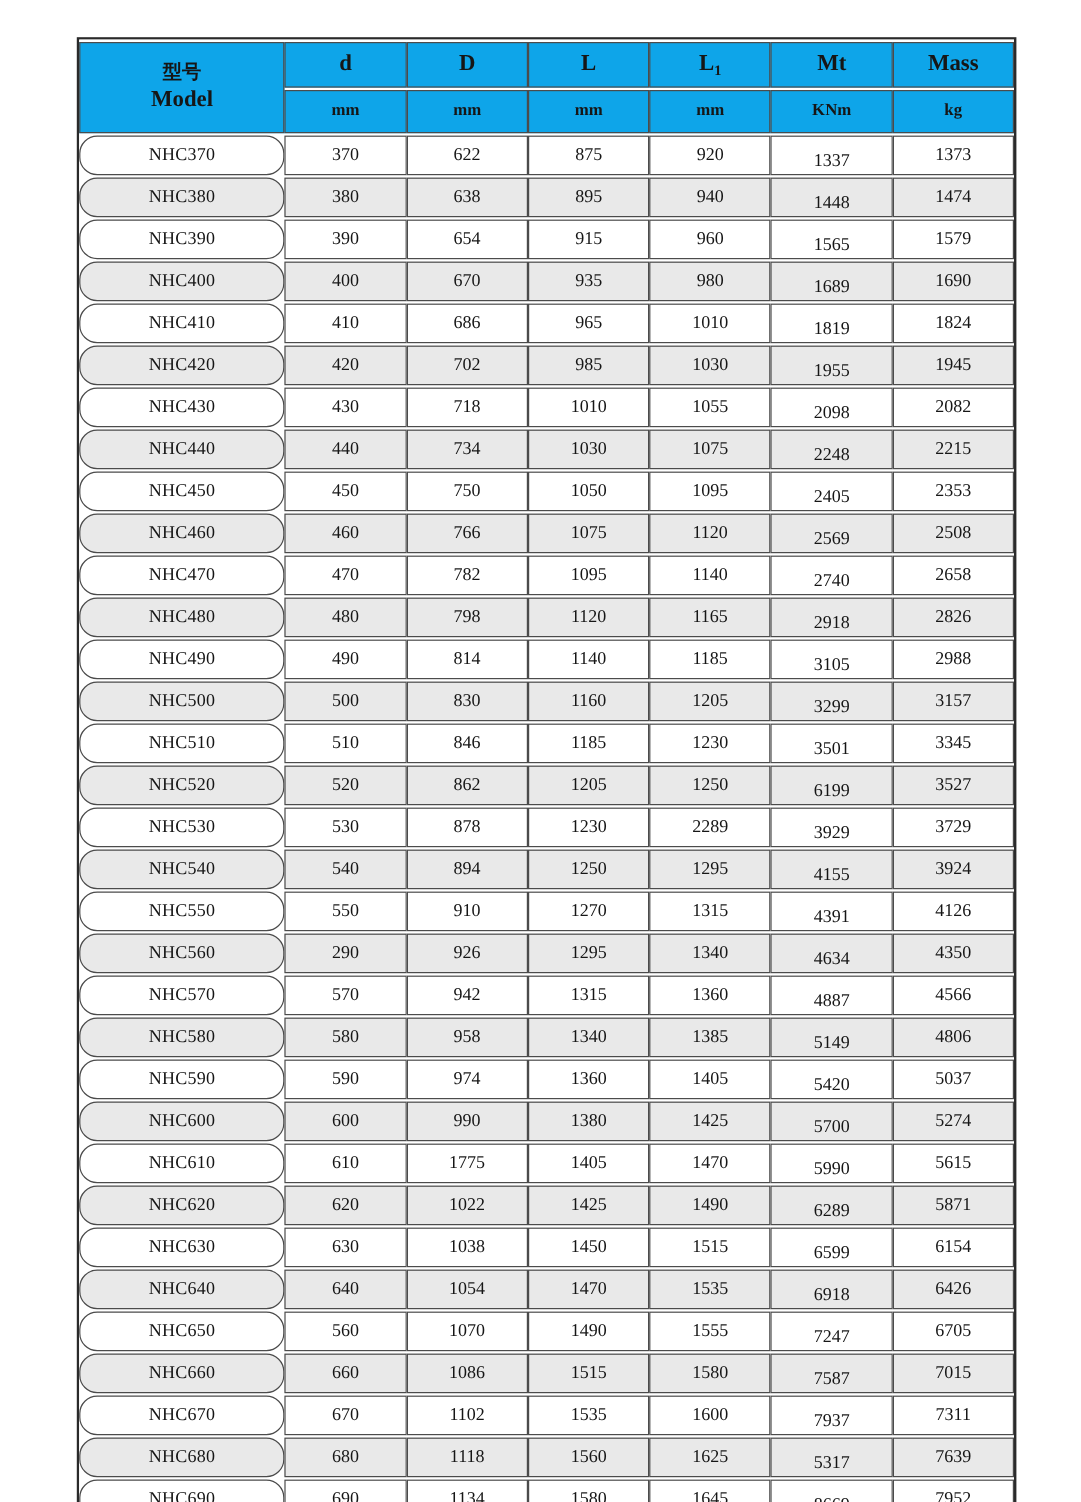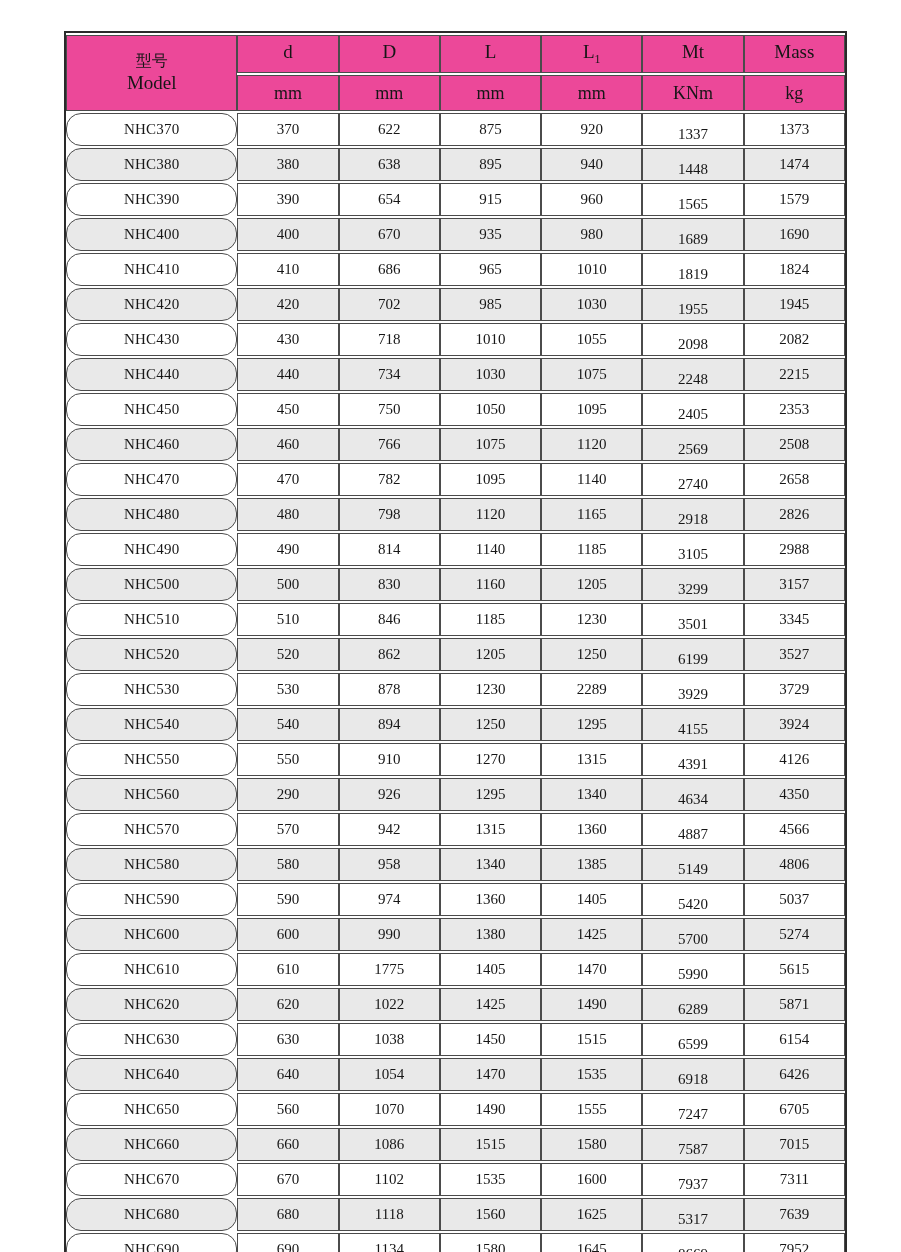--- a/index.html
+++ b/index.html
@@ -15,23 +15,23 @@
     width:100%; border-collapse:separate; border-spacing:0 2px;
     table-layout:fixed; background:#ffffff;
   }
   col.model-col { width:22%; }
   col.val-col   { width:13%; }
   th, td {
     border:1px solid #4b4b4b;
     text-align:center; vertical-align:middle;
     overflow:hidden; white-space:nowrap;
   }
-  thead th { background:#ec4899; font-weight:normal;margin-top:28px; }
+  thead th { background:#0ea5e9; font-weight:bold;margin-top:28px; }
   thead tr.hr1 th { height:34px; font-size:19px; }
-  thead tr.hr2 th { height:32px; font-size:18px; }
+  thead tr.hr2 th { height:32px; font-size:14px; }
   th.model-th { font-size:17px; line-height:1.25; }
   th.model-th .cn { font-size:16px; }
   th sub { font-size:12px; }
   tbody td { height:29px; font-size:15px; background:#ffffff; }
   tbody tr:nth-child(even) td { background:#e9e9e9; }
   td.mt span { position:relative; top:5px; }
   td.model { letter-spacing:0.2px;border-radius:15px; }
 </style>
 </head>
 <body>

